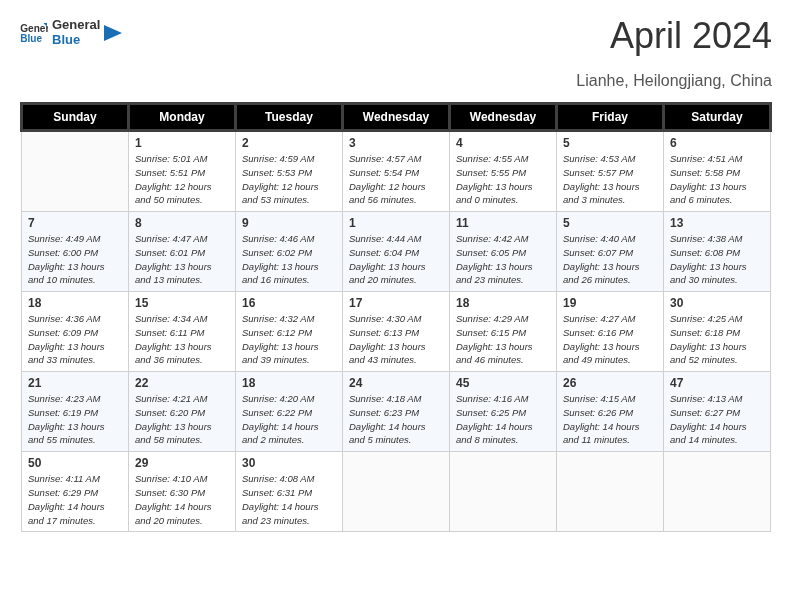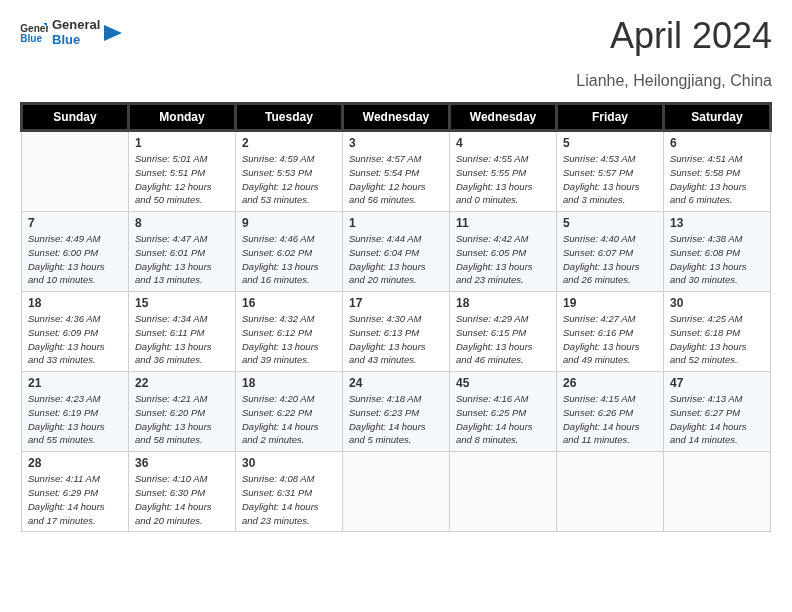--- a/index.html
+++ b/index.html
@@ -235,25 +235,25 @@
             <span class="day-number">26</span>
             <div class="day-info">Sunrise: 4:15 AM<br>Sunset: 6:26 PM<br>Daylight: 14 hours<br>and 11 minutes.</div>
           </td>
           <td>
             <span class="day-number">47</span>
             <div class="day-info">Sunrise: 4:13 AM<br>Sunset: 6:27 PM<br>Daylight: 14 hours<br>and 14 minutes.</div>
           </td>
         </tr>
         <tr>
           <td>
-            <span class="day-number">28</span>
+            <span class="day-number">50</span>
             <div class="day-info">Sunrise: 4:11 AM<br>Sunset: 6:29 PM<br>Daylight: 14 hours<br>and 17 minutes.</div>
           </td>
           <td>
-            <span class="day-number">36</span>
+            <span class="day-number">29</span>
             <div class="day-info">Sunrise: 4:10 AM<br>Sunset: 6:30 PM<br>Daylight: 14 hours<br>and 20 minutes.</div>
           </td>
           <td>
             <span class="day-number">30</span>
             <div class="day-info">Sunrise: 4:08 AM<br>Sunset: 6:31 PM<br>Daylight: 14 hours<br>and 23 minutes.</div>
           </td>
           <td class="empty-cell"></td>
           <td class="empty-cell"></td>
           <td class="empty-cell"></td>
           <td class="empty-cell"></td>

